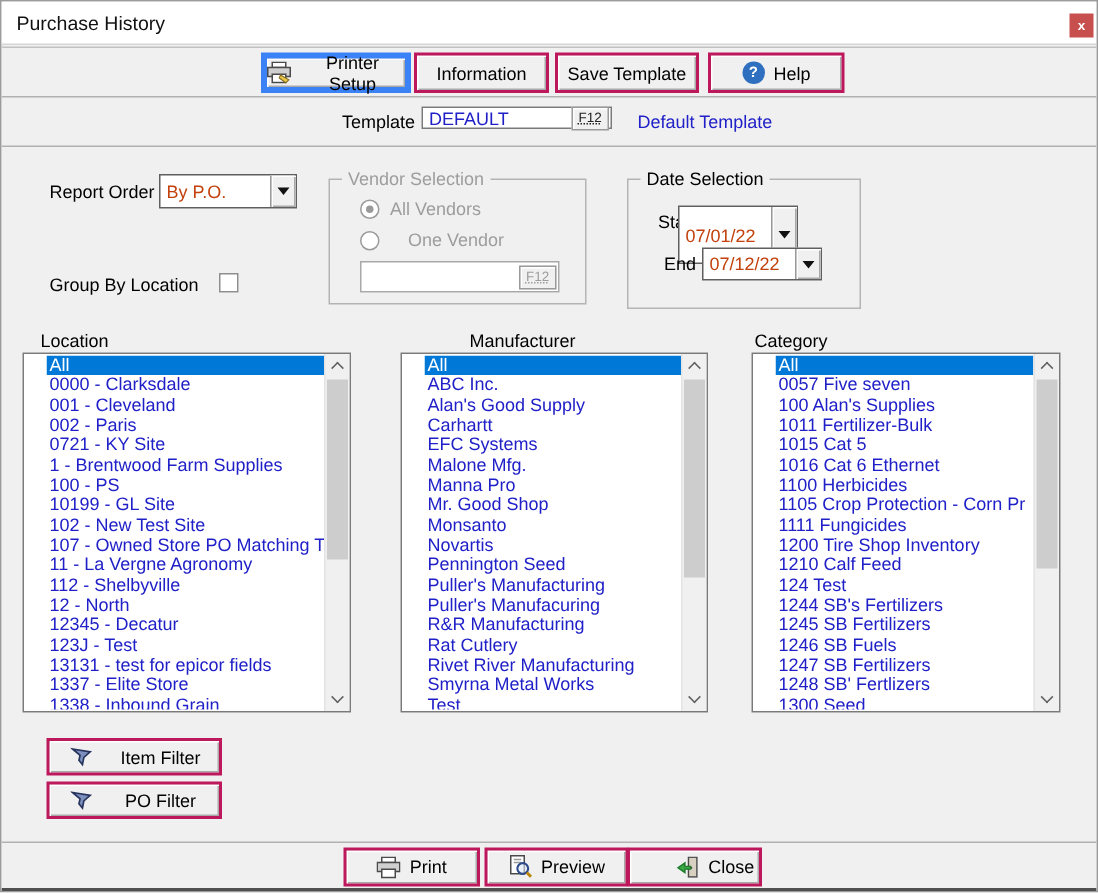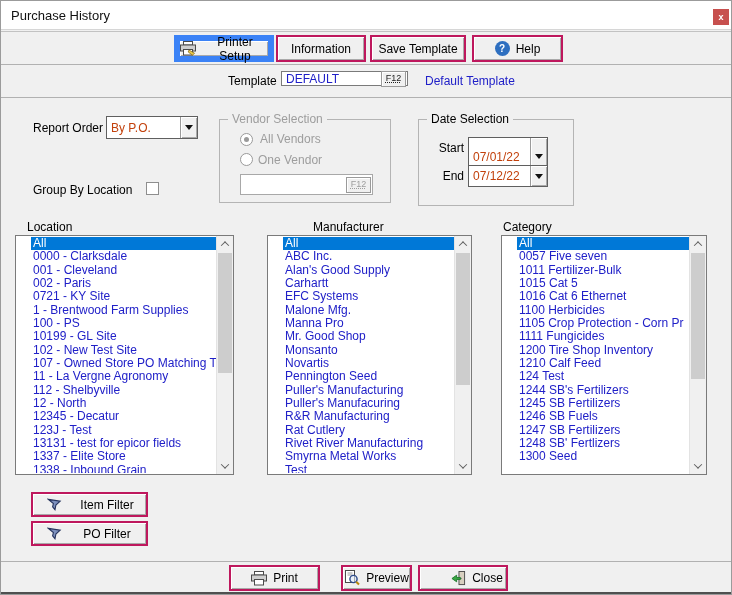--- a/index.html
+++ b/index.html
@@ -28,21 +28,21 @@
   .bottom-band { position:absolute; top:560px; left:0; right:0; height:32px;
     background:#f0f0f0; border-top:1px solid #b1b1b1; }
   .bottom-strip { position:absolute; top:591px; left:0; right:0; height:4px; background:#4f4f4f; }
 
   
   .win-btn { position:absolute; height:27px; background:#f0f0f0;
     border:2px solid #be185d;
     box-shadow: inset 1px 1px 0 #ffffff, inset -1px -1px 0 #a9a9a9;
     display:flex; align-items:center; justify-content:center; gap:6px;
     font-family:"Liberation Sans",sans-serif; font-size:12px; color:#000; cursor:default; }
-  .win-btn.focused { border:6px solid #3b82f6; }
+  .win-btn.focused { border:4px solid #3b82f6; }
   .win-btn .icn { display:flex; align-items:center; }
 
   
   .textbox { position:absolute; background:#fff; border:1px solid #7a7a7a;
     display:flex; align-items:center; }
   .textbox .val { flex:1; padding-left:4px; color:#2020c8; white-space:nowrap; overflow:hidden; }
   .f12-btn { width:25px; height:16px; margin-right:1px; background:#f0f0f0;
     border:1px solid #9a9a9a; box-shadow: inset 1px 1px 0 #fff;
     font-size:9px; line-height:13px; text-align:center;
     text-decoration: underline dotted; color:#222; cursor:default; }
@@ -142,34 +142,34 @@
         <span class="tri"></span>
       </span>
     </div>
 
     <div class="groupbox" style="left:218px; top:21px; width:172px; height:84px;">
       <span class="gb-title disabled-text">Vendor Selection</span>
       <div style="position:absolute; left:20px; top:12px; display:flex; align-items:flex-end; gap:7px;">
         <span class="radio checked"></span>
         <span class="disabled-text">All Vendors</span>
       </div>
-      <div style="position:absolute; left:20px; top:33px; display:flex; align-items:flex-start; gap:5px;">
+      <div style="position:absolute; left:20px; top:33px; display:flex; align-items:flex-end; gap:19px;">
         <span class="radio"></span>
         <span class="disabled-text">One Vendor</span>
       </div>
       <div class="textbox" style="left:20px; top:54px; width:133px; height:21px; border-color:#a8a8a8;">
         <span class="val disabled-text"></span>
         <button class="f12-btn disabled-text">F12</button>
       </div>
     </div>
 
     <div class="groupbox" style="left:417px; top:21px; width:156px; height:87px;">
       <span class="gb-title">Date Selection</span>
       <span class="plain-label" style="left:0; top:21px; width:45px; text-align:right;">Start</span>
-      <div class="combo" style="left:49px; top:17px; width:80px; height:39px;">
+      <div class="combo" style="left:33px; top:17px; width:80px; height:39px;">
         <span class="val">07/01/22</span>
         <span class="arrow-btn">
           <span class="tri"></span>
         </span>
       </div>
       <span class="plain-label" style="left:0; top:49px; width:45px; text-align:right;">End</span>
       <div class="combo" style="left:49px; top:45px; width:80px; height:22px;">
         <span class="val">07/12/22</span>
         <span class="arrow-btn">
           <span class="tri"></span>
@@ -245,20 +245,21 @@
         <div class="sb-btn sb-down">
             <span class="chev down"></span>
           </div>
       </div>
     </div>
 
     <div class="listbox" style="left:500px; width:206px;">
       <div class="rows">
           <div class="list-row selected">All</div>
           <div class="list-row">0057 Five seven</div>
+          <div class="list-row">100 Alan's Supplies</div>
           <div class="list-row">1011 Fertilizer-Bulk</div>
           <div class="list-row">1015 Cat 5</div>
           <div class="list-row">1016 Cat 6 Ethernet</div>
           <div class="list-row">1100 Herbicides</div>
           <div class="list-row">1105 Crop Protection - Corn Pr</div>
           <div class="list-row">1111 Fungicides</div>
           <div class="list-row">1200 Tire Shop Inventory</div>
           <div class="list-row">1210 Calf Feed</div>
           <div class="list-row">124 Test</div>
           <div class="list-row">1244 SB's Fertilizers</div>
@@ -301,21 +302,21 @@
     <button class="win-btn" style="left:228px; top:3px; width:91px; height:26px;">
       <span class="icn">
         <svg width="16" height="15" viewBox="0 0 16 15">
           <rect x="3.5" y="0.5" width="9" height="3.5" fill="#fff" stroke="#4a4a4a"></rect>
           <rect x="0.5" y="4" width="15" height="6" fill="#cfcfcf" stroke="#4a4a4a"></rect>
           <rect x="3.5" y="8.5" width="9" height="5.5" fill="#fff" stroke="#4a4a4a"></rect>
         </svg>
       </span>
       <span>Print</span>
     </button>
-    <button class="win-btn" style="left:340px; top:3px; width:71px; height:26px;">
+    <button class="win-btn" style="left:322px; top:3px; width:96px; height:26px;">
       <span class="icn">
         <svg width="16" height="16" viewBox="0 0 16 16">
           <rect x="1.5" y="0.5" width="9" height="12" fill="#fff" stroke="#4a4a4a"></rect>
           <line x1="3.5" y1="3" x2="8.5" y2="3" stroke="#9a9a9a"></line>
           <line x1="3.5" y1="5" x2="8.5" y2="5" stroke="#9a9a9a"></line>
           <circle cx="9.5" cy="9" r="3.6" fill="#dde7f5" fill-opacity="0.6" stroke="#2d4a8a" stroke-width="1.4"></circle>
           <line x1="12.2" y1="11.7" x2="15" y2="14.5" stroke="#b8860b" stroke-width="2"></line>
         </svg>
       </span>
       <span>Preview</span>

